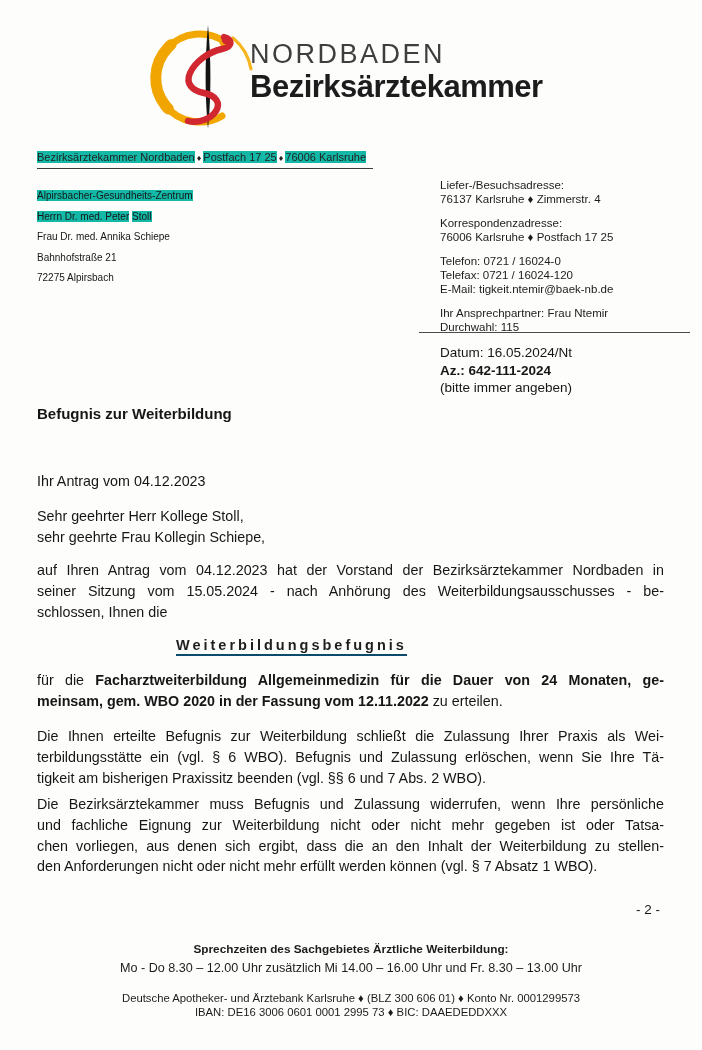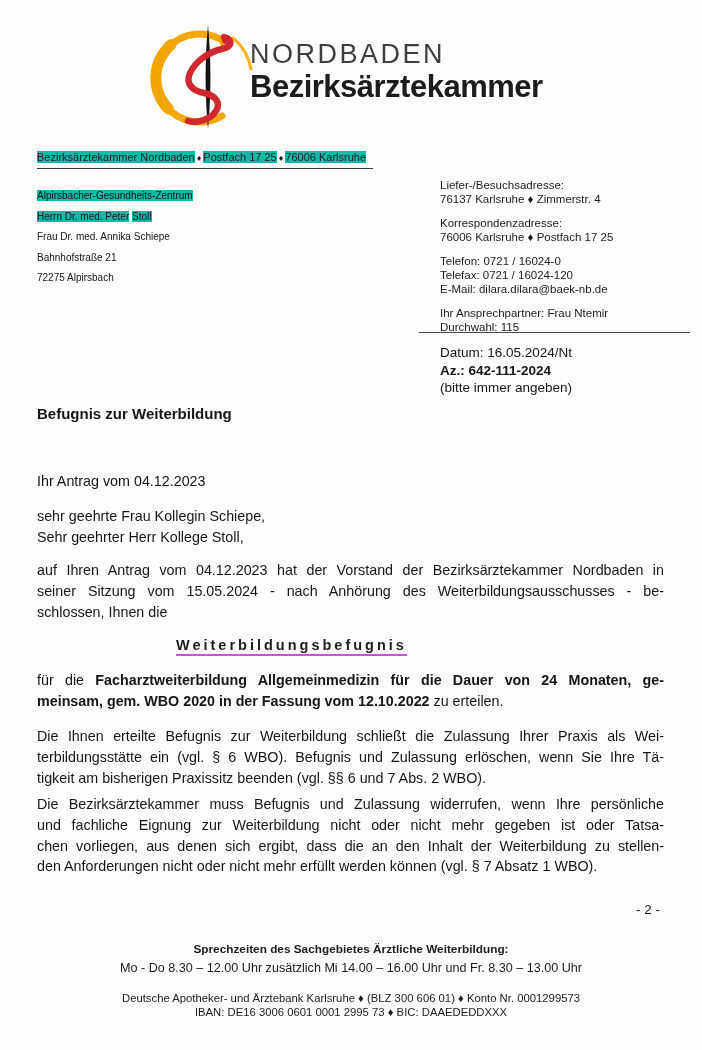--- a/index.html
+++ b/index.html
@@ -40,21 +40,21 @@
   #subject{top:404px;font-weight:bold;font-size:15px;}
   #antrag{top:471px;}
   #salutation{top:506px;}
   #para1{top:560px;}
   #para2{top:670px;}
   #para3{top:726px;}
   #para4{top:794px;}
   .pline{width:100%;}
   .just{text-align:justify;text-align-last:justify;}
   #heading{top:637px;left:176px;font-size:14.5px;font-weight:bold;letter-spacing:3px;
-           border-bottom:2px solid #d946ef;padding-bottom:1px;white-space:nowrap;}
+           border-bottom:2px solid #0c4a6e;padding-bottom:1px;white-space:nowrap;}
 
   
   #pagenum{top:902px;left:580px;width:80px;text-align:right;font-size:13.5px;color:#161616;}
 
   
   .footline{left:0;width:702px;text-align:center;color:#1c1c1c;}
   #foot-hours-title{top:942px;font-size:11.8px;font-weight:bold;}
   #foot-hours{top:961px;font-size:12.6px;}
   #foot-bank1{top:992px;font-size:11.3px;}
   #foot-bank2{top:1006px;font-size:11.3px;}
@@ -97,55 +97,55 @@
       <div>Liefer-/Besuchsadresse:</div>
       <div>76137 Karlsruhe ♦ Zimmerstr. 4</div>
     </div>
     <div class="cgroup">
       <div>Korrespondenzadresse:</div>
       <div>76006 Karlsruhe ♦ Postfach 17 25</div>
     </div>
     <div class="cgroup">
       <div>Telefon: 0721 / 16024-0</div>
       <div>Telefax: 0721 / 16024-120</div>
-      <div>E-Mail: dilara.dilara@baek-nb.de</div>
+      <div>E-Mail: tigkeit.ntemir@baek-nb.de</div>
     </div>
     <div class="cgroup">
       <div>Ihr Ansprechpartner: Frau Ntemir</div>
       <div>Durchwahl: 115</div>
     </div>
   </div>
   <div id="contact-rule" class="abs"></div>
 
   <div id="meta" class="abs">
     <div>Datum: 16.05.2024/Nt</div>
     <div class="b">Az.: 642-111-2024</div>
     <div>(bitte immer angeben)</div>
   </div>
 
   <div id="subject" class="abs bodyblock">Befugnis zur Weiterbildung</div>
 
   <div id="antrag" class="abs bodyblock">Ihr Antrag vom 04.12.2023</div>
 
   <div id="salutation" class="abs bodyblock">
+    <div>Sehr geehrter Herr Kollege Stoll,</div>
     <div>sehr geehrte Frau Kollegin Schiepe,</div>
-    <div>Sehr geehrter Herr Kollege Stoll,</div>
   </div>
 
   <div id="para1" class="abs bodyblock">
       <div class="pline just">auf Ihren Antrag vom 04.12.2023 hat der Vorstand der Bezirksärztekammer Nordbaden in</div>
       <div class="pline just">seiner Sitzung vom 15.05.2024 - nach Anhörung des Weiterbildungsausschusses - be-</div>
       <div class="pline">schlossen, Ihnen die</div>
     </div>
 
   <div id="heading" class="abs">Weiterbildungsbefugnis</div>
 
   <div id="para2" class="abs bodyblock">
     <div class="pline just"><span>für die </span><span class="b">Facharztweiterbildung Allgemeinmedizin für die Dauer von 24 Monaten, ge-</span></div>
-    <div class="pline"><span class="b">meinsam, gem. WBO 2020 in der Fassung vom 12.10.2022</span><span> zu erteilen.</span></div>
+    <div class="pline"><span class="b">meinsam, gem. WBO 2020 in der Fassung vom 12.11.2022</span><span> zu erteilen.</span></div>
   </div>
 
   <div id="para3" class="abs bodyblock">
       <div class="pline just">Die Ihnen erteilte Befugnis zur Weiterbildung schließt die Zulassung Ihrer Praxis als Wei-</div>
       <div class="pline just">terbildungsstätte ein (vgl. § 6 WBO). Befugnis und Zulassung erlöschen, wenn Sie Ihre Tä-</div>
       <div class="pline">tigkeit am bisherigen Praxissitz beenden (vgl. §§ 6 und 7 Abs. 2 WBO).</div>
     </div>
 
   <div id="para4" class="abs bodyblock">
       <div class="pline just">Die Bezirksärztekammer muss Befugnis und Zulassung widerrufen, wenn Ihre persönliche</div>

